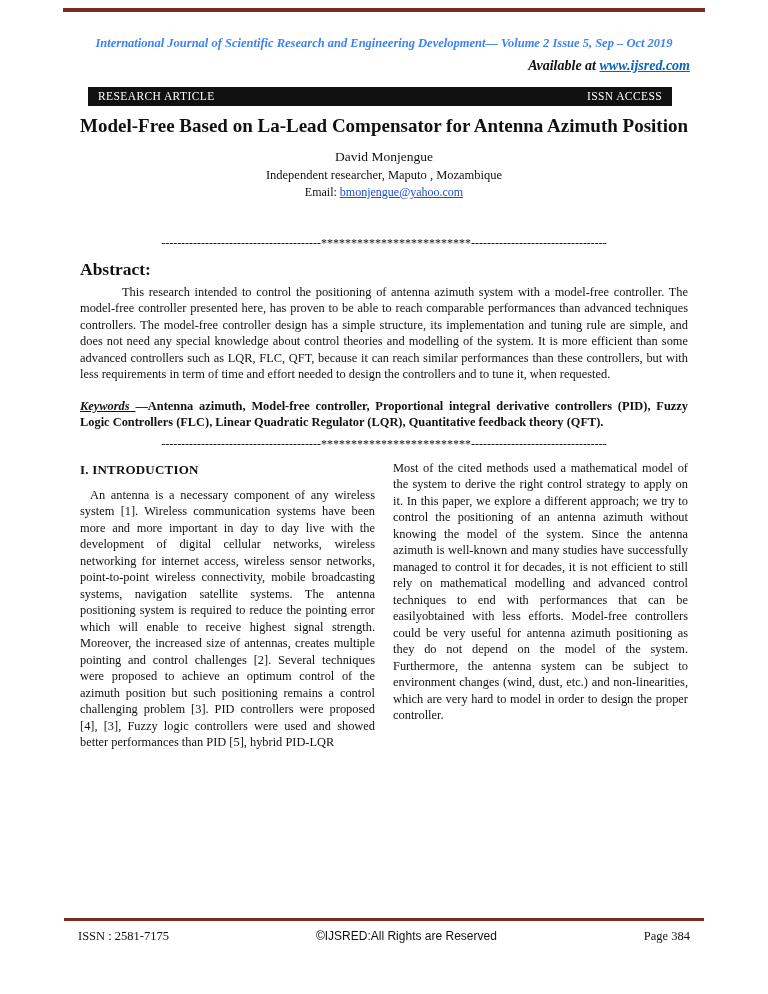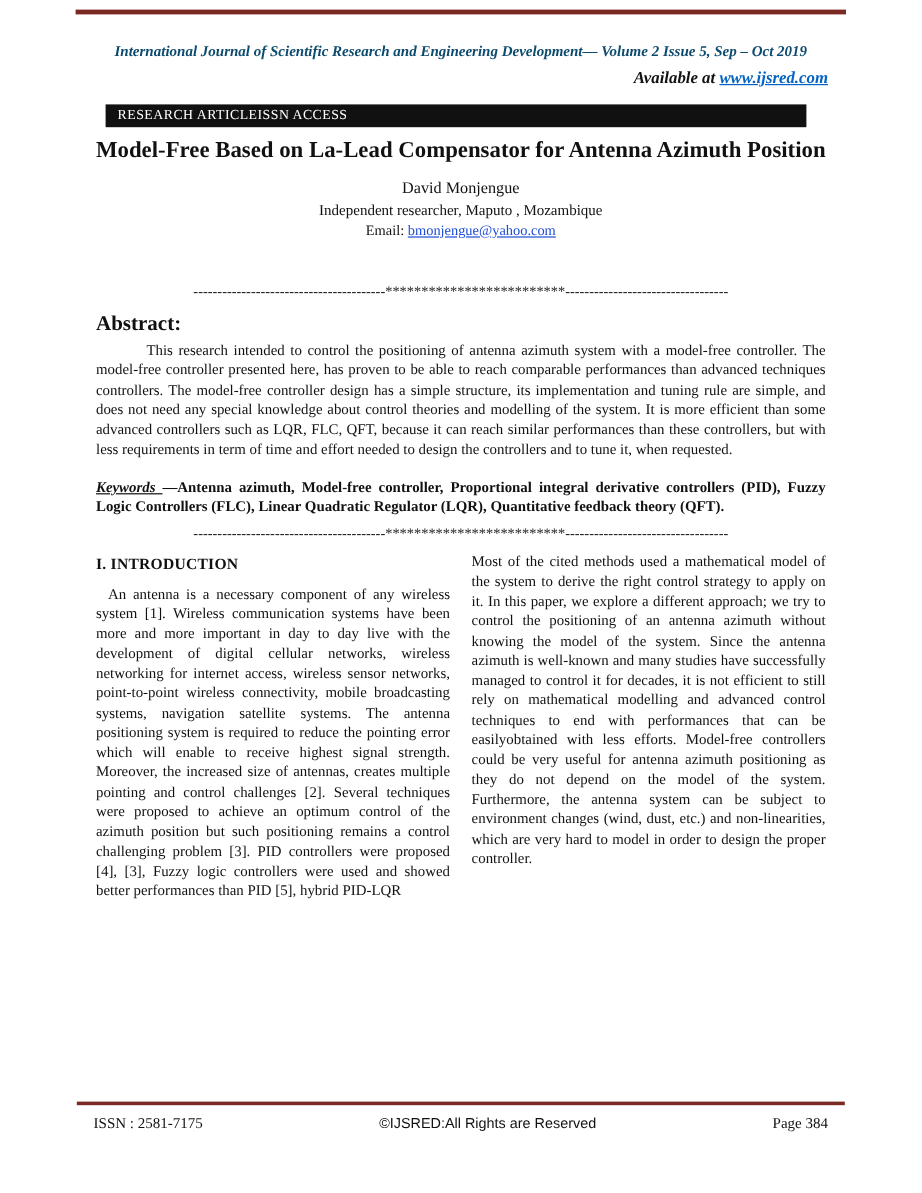--- a/index.html
+++ b/index.html
@@ -18,21 +18,21 @@
     position: relative;
   }
   .topbar {
     height: 4px;
     background: #7b2a23;
     margin: 8px 63px 0 63px;
   }
   .journal-line {
     margin-top: 24px;
     text-align: center;
-    color: #0c4a6e;
+    color: #3b82f6;
     font-weight: bold;
     font-style: italic;
     font-size: 12.5px;
     padding: 0 52px;
   }
   .available-line {
     margin-top: 7px;
     text-align: right;
     padding-right: 78px;
     font-style: italic;
@@ -42,20 +42,21 @@
   .available-line a {
     color: #0563c1;
     text-decoration: underline;
     cursor: pointer;
   }
   .badge-bar {
     margin: 13px 96px 0 88px;
     background: #111111;
     color: #ffffff;
     display: flex;
+    justify-content: space-between;
     align-items: center;
     padding: 3px 10px 4px 10px;
     font-size: 11.5px;
     letter-spacing: 0.4px;
   }
   .title {
     margin-top: 8px;
     padding: 0 62px;
     text-align: center;
     font-size: 19px;

